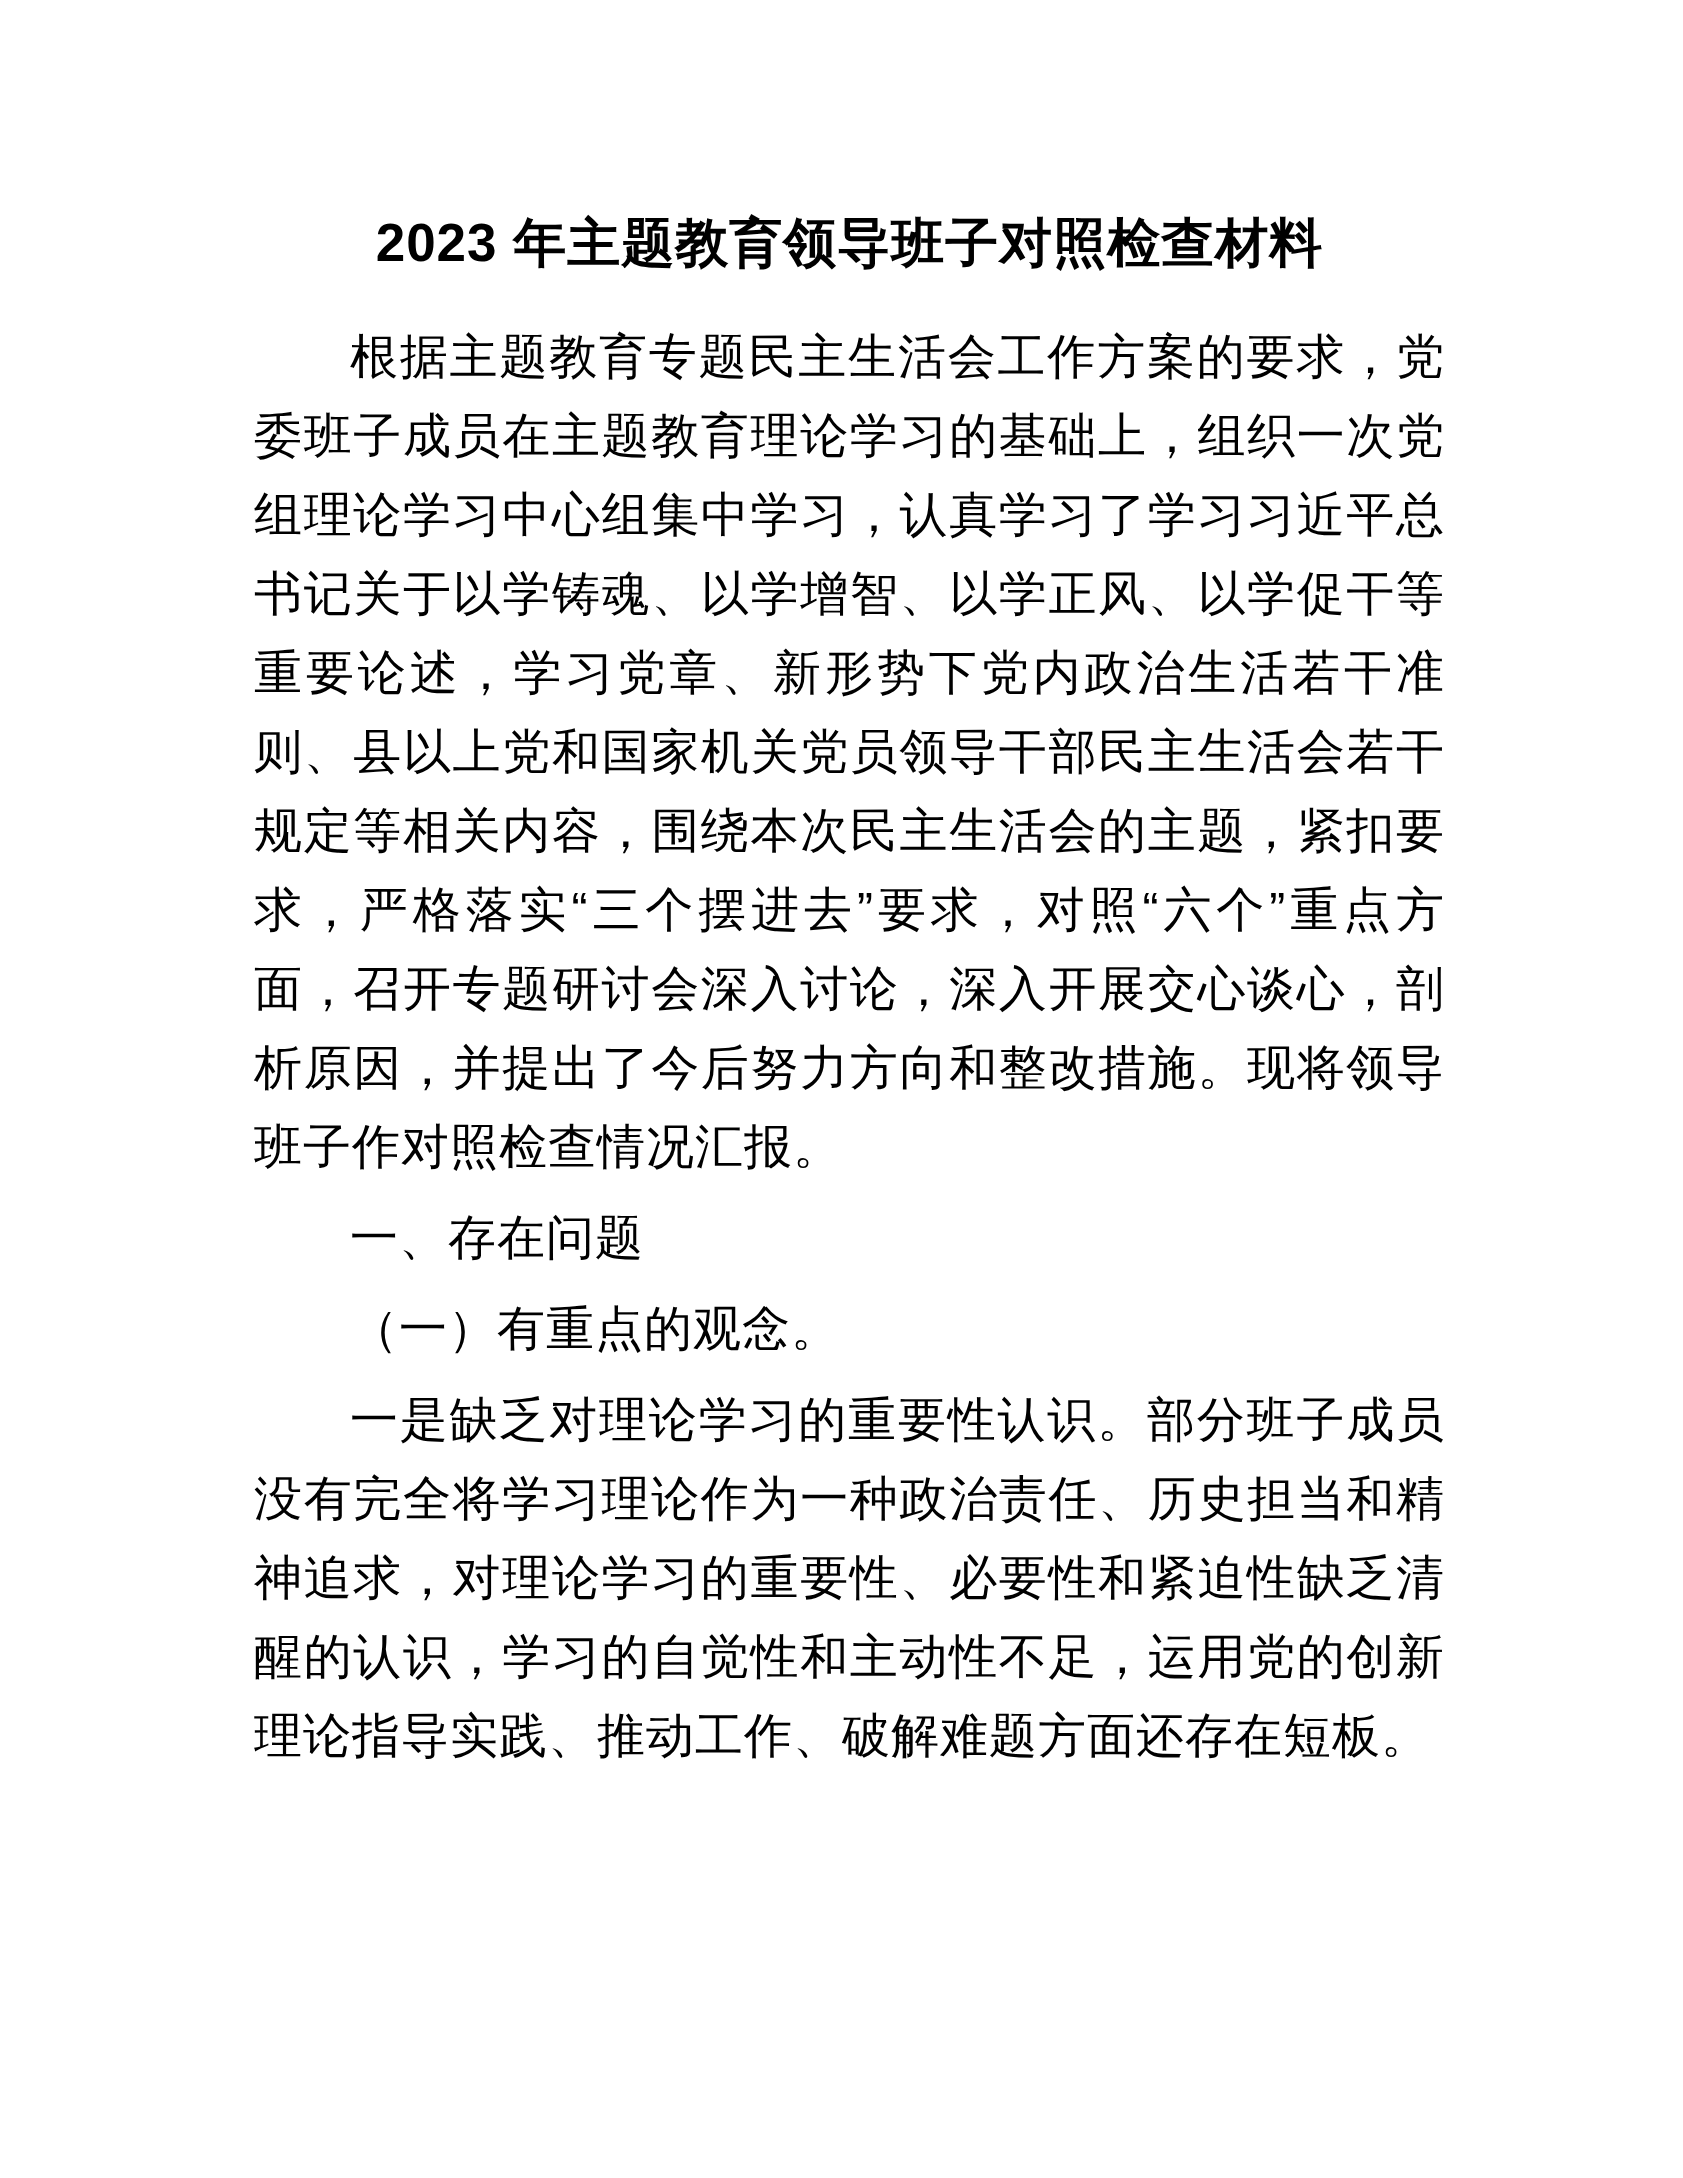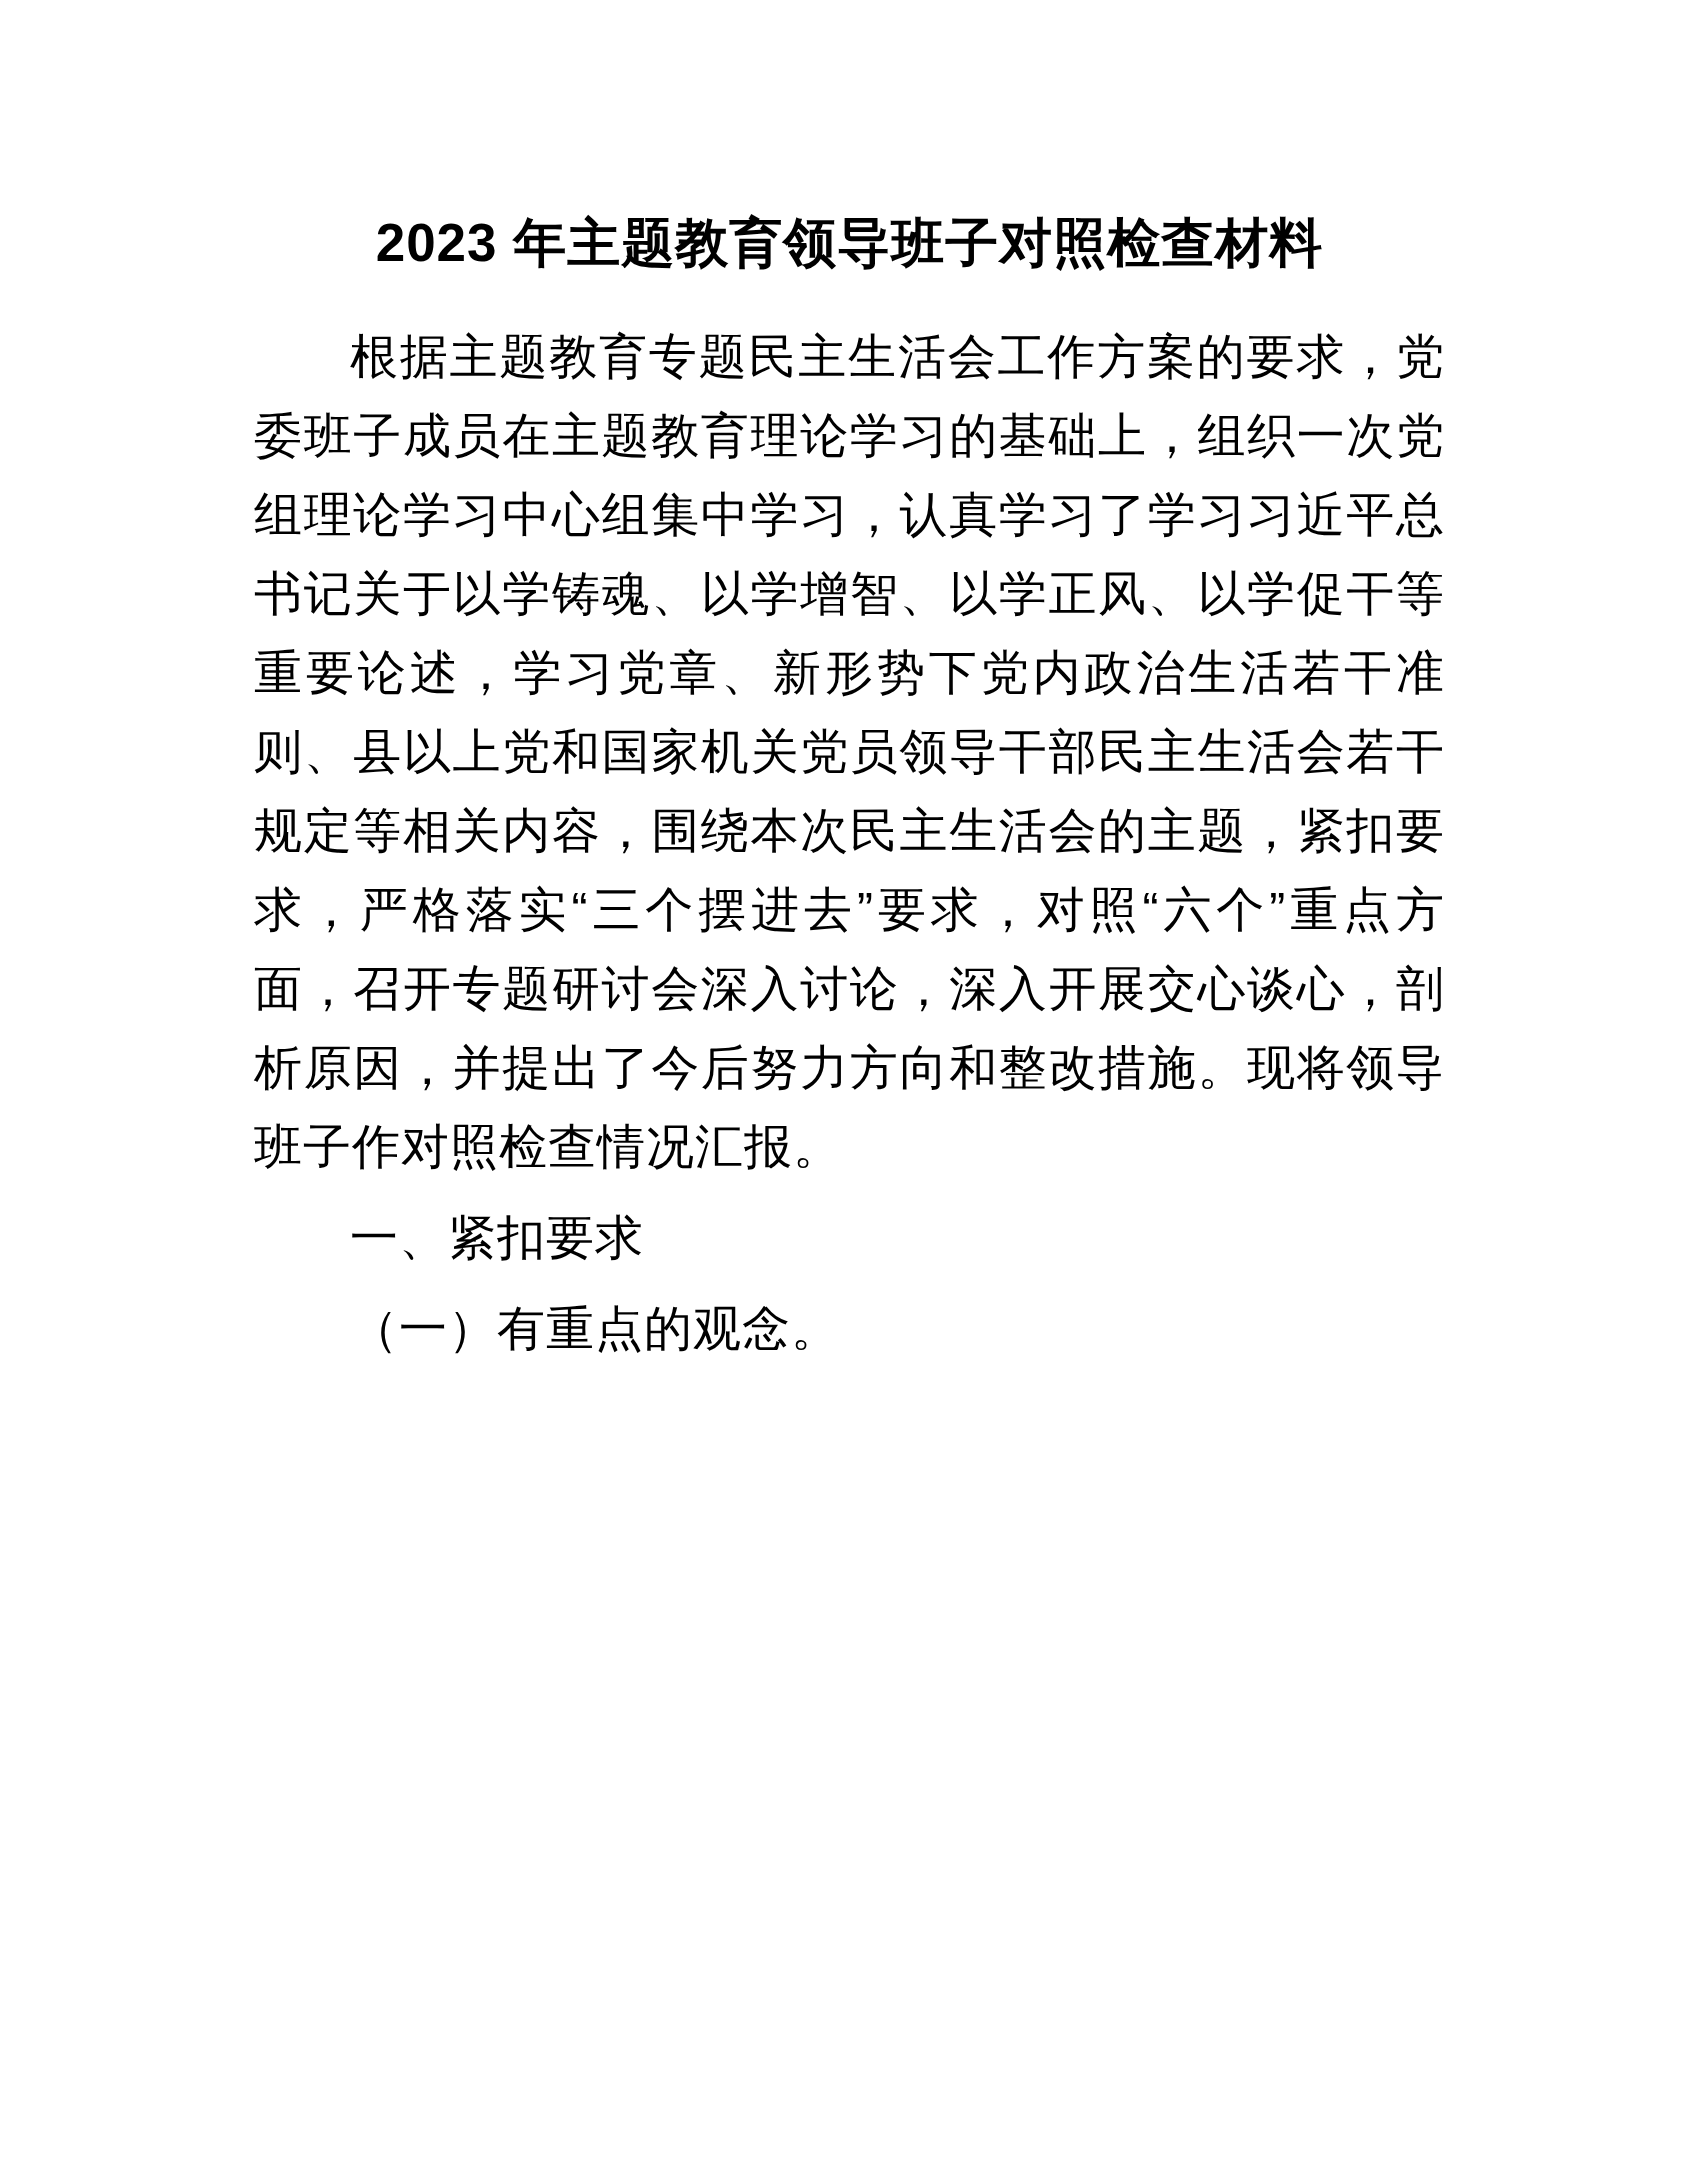--- a/index.html
+++ b/index.html
@@ -45,18 +45,19 @@
   }
 </style>
 </head>
 <body>
 
 <div class="page">
   <div class="content">
     <h1 class="doc-title">2023 年主题教育领导班子对照检查材料</h1>
     <div id="doc-body">
         <p class="block paragraph">根据主题教育专题民主生活会工作方案的要求，党委班子成员在主题教育理论学习的基础上，组织一次党组理论学习中心组集中学习，认真学习了学习习近平总书记关于以学铸魂、以学增智、以学正风、以学促干等重要论述，学习党章、新形势下党内政治生活若干准则、县以上党和国家机关党员领导干部民主生活会若干规定等相关内容，围绕本次民主生活会的主题，紧扣要求，严格落实“三个摆进去”要求，对照“六个”重点方面，召开专题研讨会深入讨论，深入开展交心谈心，剖析原因，并提出了今后努力方向和整改措施。现将领导班子作对照检查情况汇报。</p>
-        <p class="block heading1">一、紧扣要求</p>
+        <p class="block heading1">一、存在问题</p>
         <p class="block heading2">（一）有重点的观念。</p>
+        <p class="block paragraph">一是缺乏对理论学习的重要性认识。部分班子成员没有完全将学习理论作为一种政治责任、历史担当和精神追求，对理论学习的重要性、必要性和紧迫性缺乏清醒的认识，学习的自觉性和主动性不足，运用党的创新理论指导实践、推动工作、破解难题方面还存在短板。</p>
       </div>
   </div>
 </div>
 
 
 </body></html>

